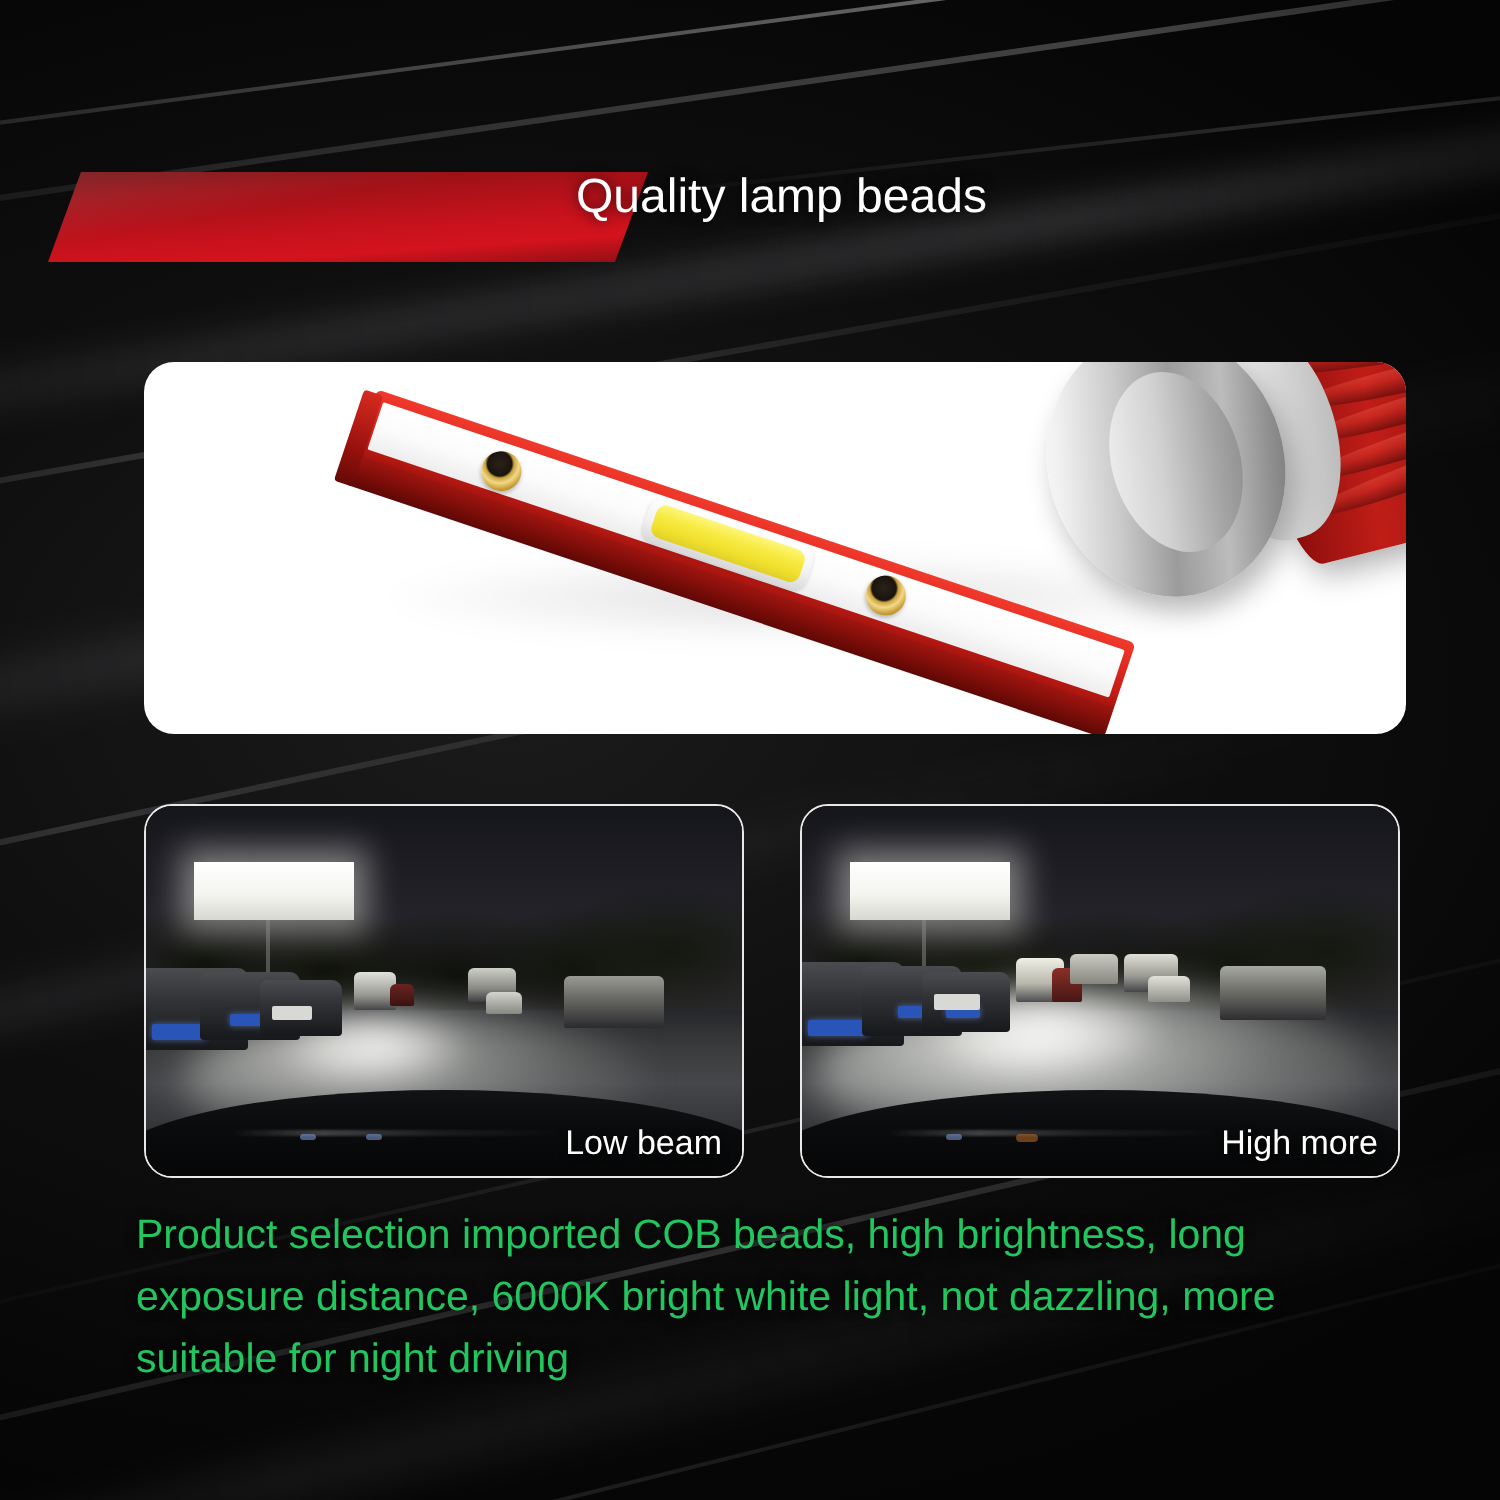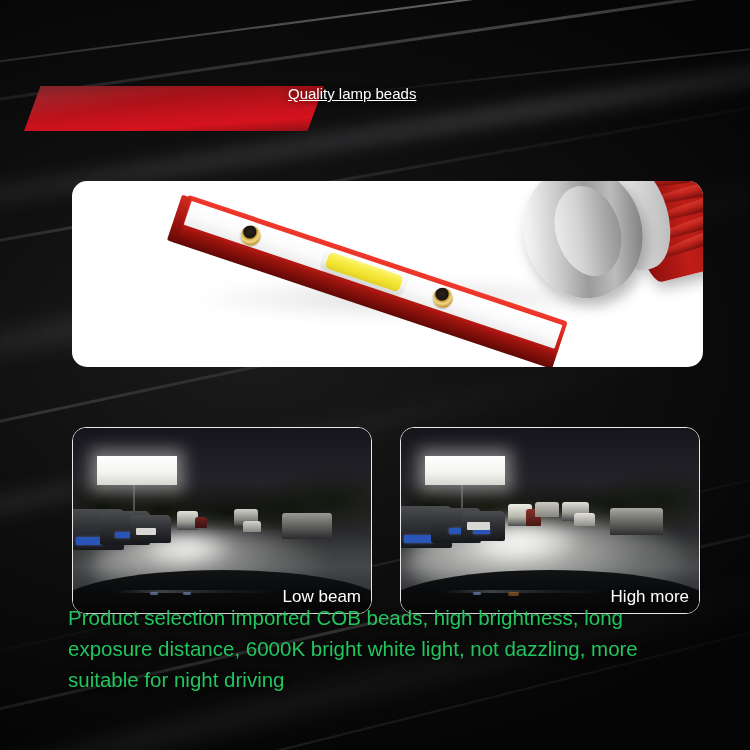--- a/index.html
+++ b/index.html
@@ -99,25 +99,24 @@
     letter-spacing: 1px;
     line-height: 1;
     text-shadow: 0 0 14px rgba(255,255,255,.30), 0 0 30px rgba(255,255,255,.14);
     white-space: nowrap;
   }
 
   .subtitle {
     position: absolute;
     left: 288px;
     top: 85px;
-    font-size: 15px;
+    font-size: 24px;
     color: #ffffff;
     white-space: nowrap;
     text-shadow: 0 0 7px rgba(0,0,0,.75);
-    text-decoration: underline;
   }
 
   
   .panel {
     position: absolute;
     left: 72px;
     top: 181px;
     width: 631px;
     height: 186px;
     background: #ffffff;
@@ -256,21 +255,20 @@
   
   .photo {
     position: absolute;
     top: 402px;
     width: 298px;
     height: 185px;
     border-radius: 14px;
     border: 1px solid #e8e8e8;
     overflow: hidden;
     background: #0a0a0a;
-    margin-top: 25px;
   }
   .photo-left  { left: 72px; }
   .photo-right { left: 400px; }
 
   .sky {
     position: absolute; left: 0; top: 0; width: 100%; height: 58%;
     background: linear-gradient(180deg, #15161c 0%, #232228 48%, #2c2a2c 100%);
   }
   .treeline {
     position: absolute; left: 0; top: 20%; width: 100%; height: 42%;

